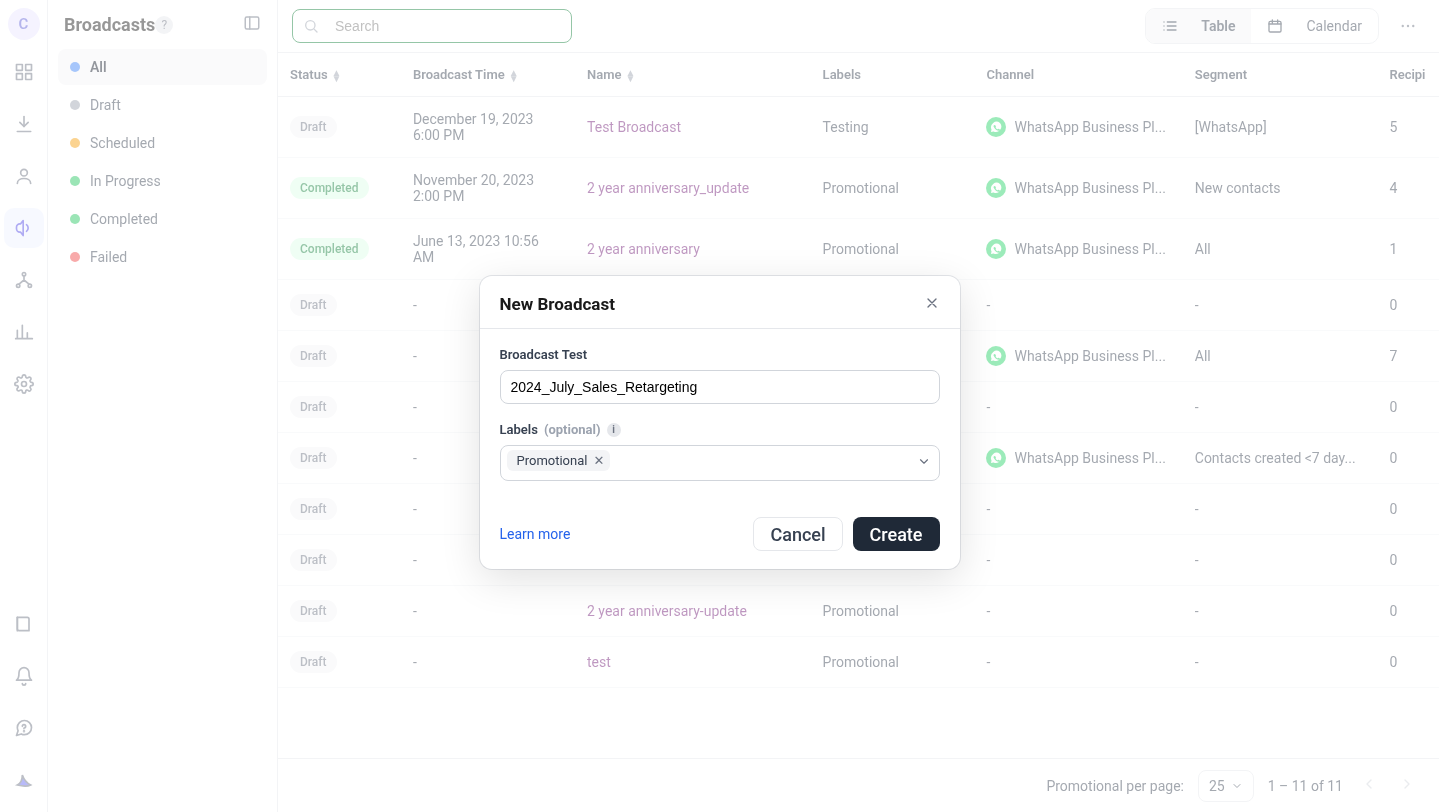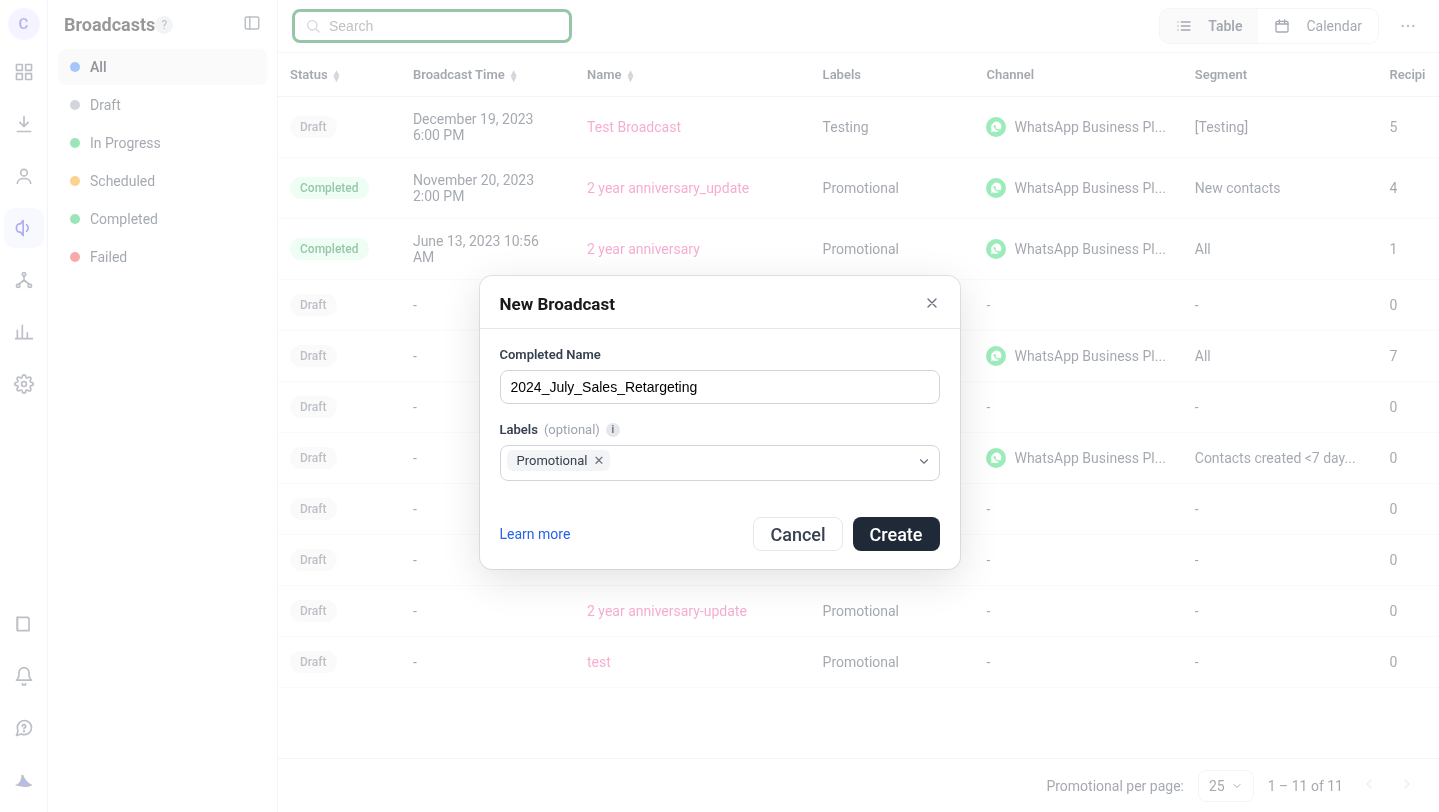--- a/index.html
+++ b/index.html
@@ -22,64 +22,64 @@
   .sb-help { width: 18px; height: 18px; border-radius: 50%; background: #e5e7eb; color: #6b7280; font-size: 12px; display: flex; align-items: center; justify-content: center; }
   .sb-collapse { margin-left: auto; color: #6b7280; }
   .sb-list { display: flex; flex-direction: column; gap: 2px; }
   .sb-item { display: flex; align-items: center; gap: 10px; height: 36px; padding: 0 12px; border-radius: 8px; cursor: pointer; color: #374151; }
   .sb-item.active { background: #f3f4f6; font-weight: 600; color: #111827; }
   .dot { width: 10px; height: 10px; border-radius: 50%; }
 
   
   .main { flex: 1; display: flex; flex-direction: column; }
   .toolbar { display: flex; align-items: center; gap: 12px; padding: 8px 14px; border-bottom: 1px solid #e5e7eb; }
-  .search { display: flex; align-items: center; gap: 8px; width: 280px; height: 34px; border: 3px solid #15803d; border-radius: 8px; padding: 0 10px; color: #9ca3af; }
+  .search { display: flex; align-items: center; gap: 16px; width: 280px; height: 34px; border: 1px solid #15803d; border-radius: 8px; padding: 0 10px; color: #9ca3af; }
   .search input { border: none; outline: none; flex: 1; font-size: 14px; color: #374151; background: transparent; }
   .toggle { display: flex; border: 1px solid #e5e7eb; border-radius: 10px; overflow: hidden; margin-left: auto; }
-  .toggle-btn { height: 34px; padding: 0 16px; display: flex; align-items: center; gap: 16px; color: #374151; cursor: pointer; }
+  .toggle-btn { height: 34px; padding: 0 16px; display: flex; align-items: center; gap: 23px; color: #374151; cursor: pointer; }
   .toggle-btn.active { background: #f3f4f6; font-weight: 600; }
   .add-btn { height: 34px; padding: 0 14px; background: #1f2937; color: #fff; border-radius: 8px; display: flex; align-items: center; gap: 8px; cursor: pointer; font-weight: 500; }
   .more-btn { width: 34px; height: 34px; display: flex; align-items: center; justify-content: center; color: #6b7280; cursor: pointer; border-radius: 8px; }
 
   
   .table-wrap { flex: 1; overflow: auto; }
   table { border-collapse: collapse; width: 100%; min-width: 1160px; }
   thead th { text-align: left; font-weight: 600; font-size: 13px; color: #374151; padding: 14px 12px; border-bottom: 1px solid #e5e7eb; white-space: nowrap; }
   thead th .sort { color: #9ca3af; font-size: 10px; display: inline-flex; flex-direction: column; line-height: 6px; margin-left: 4px; vertical-align: middle; }
   tbody td { padding: 14px 12px; border-bottom: 1px solid #f1f3f5; font-size: 14px; color: #374151; vertical-align: middle; white-space: nowrap; }
   .col-status { width: 120px; }
   .col-time { width: 170px; white-space: normal; }
   .col-name { width: 230px; }
   .col-labels { width: 160px; }
   .col-channel { width: 200px; }
   .col-segment { width: 190px; }
   .col-recip { width: 60px; }
   .pill { display: inline-flex; align-items: center; height: 22px; padding: 0 10px; border-radius: 11px; font-size: 12px; font-weight: 500; }
   .pill.draft { background: #f3f4f6; color: #6b7280; }
   .pill.completed { background: #dcfce7; color: #15803d; }
-  .link { color: #ec4899; cursor: pointer; }
+  .link { color: #701a75; cursor: pointer; }
   .channel-cell { display: flex; align-items: center; gap: 8px; }
   .wa-badge { width: 20px; height: 20px; border-radius: 50%; background: #25d366; display: flex; align-items: center; justify-content: center; color: #fff; font-size: 12px; font-weight: 700; }
 
   
   .pager { height: 54px; border-top: 1px solid #e5e7eb; display: flex; align-items: center; justify-content: flex-end; gap: 14px; padding: 0 20px; font-size: 14px; color: #374151; }
   .pager .select { display: inline-flex; align-items: center; gap: 6px; border: 1px solid #e5e7eb; border-radius: 8px; height: 32px; padding: 0 10px; }
   .pager .arrow { color: #d1d5db; cursor: default; padding: 4px; }
 
   
   .overlay { position: fixed; inset: 0; background: rgba(255,255,255,0.55); display: flex; align-items: flex-start; justify-content: center; padding-top: 276px; }
   .modal { width: 480px; background: #fff; border-radius: 12px; box-shadow: 0 10px 40px rgba(0,0,0,0.12), 0 0 0 1px #e5e7eb; overflow: hidden; }
   .m-head { display: flex; align-items: center; padding: 18px 20px 14px 20px; }
   .m-title { font-size: 17px; font-weight: 700; }
   .m-close { margin-left: auto; color: #6b7280; cursor: pointer; font-size: 18px; line-height: 1; }
   .m-divider { height: 1px; background: #e5e7eb; }
   .m-body { padding: 18px 20px 8px 20px; }
   .field { margin-bottom: 18px; }
   .f-label { font-size: 13px; font-weight: 600; color: #374151; margin-bottom: 8px; display: flex; align-items: center; gap: 6px; }
-  .f-label .opt { color: #9ca3af; font-weight: 400; }
+  .f-label .opt { color: #9ca3af; font-weight: 700; }
   .info-dot { width: 14px; height: 14px; border-radius: 50%; background: #e5e7eb; color: #6b7280; font-size: 10px; display: flex; align-items: center; justify-content: center; font-weight: 700; }
   .f-input { width: 100%; height: 34px; border: 1px solid #d1d5db; border-radius: 8px; padding: 0 10px; font-size: 14px; outline: none; }
   .tagbox { min-height: 36px; border: 1px solid #d1d5db; border-radius: 8px; padding: 4px 30px 4px 6px; display: flex; flex-wrap: wrap; gap: 6px; position: relative; }
   .tagbox .chevron { position: absolute; right: 8px; top: 50%; transform: translateY(-50%); color: #6b7280; pointer-events: none; }
   .tag { display: inline-flex; align-items: center; gap: 6px; background: #f3f4f6; border-radius: 6px; padding: 3px 6px 3px 10px; font-size: 13px; color: #374151; }
   .tag .x { cursor: pointer; color: #6b7280; font-size: 13px; line-height: 1; }
   .m-foot { display: flex; align-items: center; padding: 10px 20px 18px 20px; }
   .learn { color: #2563eb; font-size: 14px; cursor: pointer; }
   .m-actions { margin-left: auto; display: flex; gap: 10px; }
   .btn { height: 34px; padding: 0 16px; border-radius: 8px; font-size: 18px; font-weight: 500; display: inline-flex; align-items: center; cursor: pointer; border: 1px solid transparent; }
@@ -185,26 +185,26 @@
     <div class="sb-list" id="sb-list">
         <div class="sb-item active">
           <span class="dot" style="background: rgb(59, 130, 246);"></span>
           <span>All</span>
         </div>
         <div class="sb-item">
           <span class="dot" style="background: rgb(156, 163, 175);"></span>
           <span>Draft</span>
         </div>
         <div class="sb-item">
+          <span class="dot" style="background: rgb(245, 158, 11);"></span>
+          <span>Scheduled</span>
+        </div>
+        <div class="sb-item">
           <span class="dot" style="background: rgb(34, 197, 94);"></span>
           <span>In Progress</span>
-        </div>
-        <div class="sb-item">
-          <span class="dot" style="background: rgb(245, 158, 11);"></span>
-          <span>Scheduled</span>
         </div>
         <div class="sb-item">
           <span class="dot" style="background: rgb(34, 197, 94);"></span>
           <span>Completed</span>
         </div>
         <div class="sb-item">
           <span class="dot" style="background: rgb(239, 68, 68);"></span>
           <span>Failed</span>
         </div>
       </div>
@@ -266,21 +266,21 @@
               <td class="col-channel">
                 <div class="channel-cell">
                   <span class="wa-badge">
                     <svg width="12" height="12" viewBox="0 0 24 24">
                       <path fill="#fff" d="M20 4a11 11 0 0 0-17 13L2 22l5-1a11 11 0 0 0 13-17zM8 9c.3-.8 1-.8 1.4-.8l.8.1c.2 0 .5 0 .7.6l1 2.4c.1.2.1.4 0 .6l-.5.7c-.1.2-.2.4 0 .7a8 8 0 0 0 3.6 3.1c.3.1.5.1.7-.1l.7-.8c.2-.2.4-.2.6-.1l2.3 1.1c.2.1.4.2.4.4 0 .3-.1 1-.6 1.5s-1.4.9-2 .9a9 9 0 0 1-4.4-1.5 12 12 0 0 1-4.1-4.2C7.5 12 7 10.7 7 9.9c0-.4.3-.7.6-.9z"></path>
                     </svg>
                   </span>
                   <span>WhatsApp Business Pl...</span>
                 </div>
               </td>
-              <td class="col-segment">[Testing]</td>
+              <td class="col-segment">[WhatsApp]</td>
               <td class="col-recip">5</td>
             </tr>
             <tr>
               <td class="col-status"><span class="pill completed">Completed</span></td>
               <td class="col-time">November 20, 2023 2:00 PM</td>
               <td class="col-name"><span class="link">2 year anniversary_update</span></td>
               <td class="col-labels">Promotional</td>
               <td class="col-channel">
                 <div class="channel-cell">
                   <span class="wa-badge">
@@ -436,21 +436,21 @@
       <div class="m-title">New Broadcast</div>
       <div class="m-close">
         <svg width="16" height="16" viewBox="0 0 24 24" class="svg-stroke">
             <path d="M18 6L6 18M6 6l12 12"></path>
           </svg>
       </div>
     </div>
     <div class="m-divider"></div>
     <div class="m-body">
       <div class="field">
-        <div class="f-label">Completed Name</div>
+        <div class="f-label">Broadcast Test</div>
         <input class="f-input" type="text" value="2024_July_Sales_Retargeting" style="">
       </div>
       <div class="field">
         <div class="f-label">
           <span>Labels</span>
           <span class="opt">(optional)</span>
           <span class="info-dot">i</span>
         </div>
         <div class="tagbox">
           <span id="tags-slot"><span class="tag">

